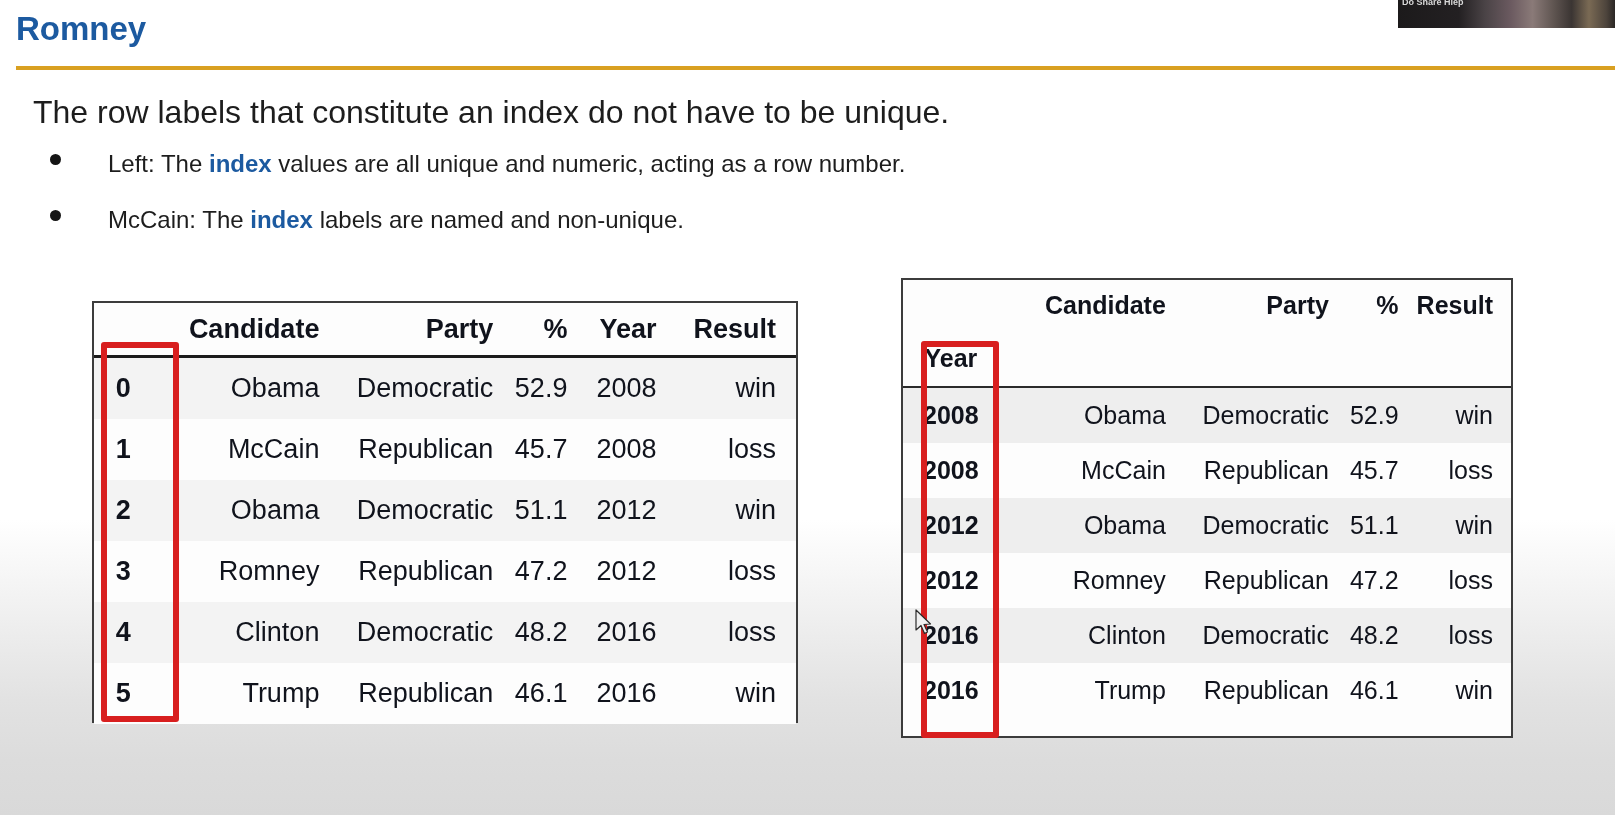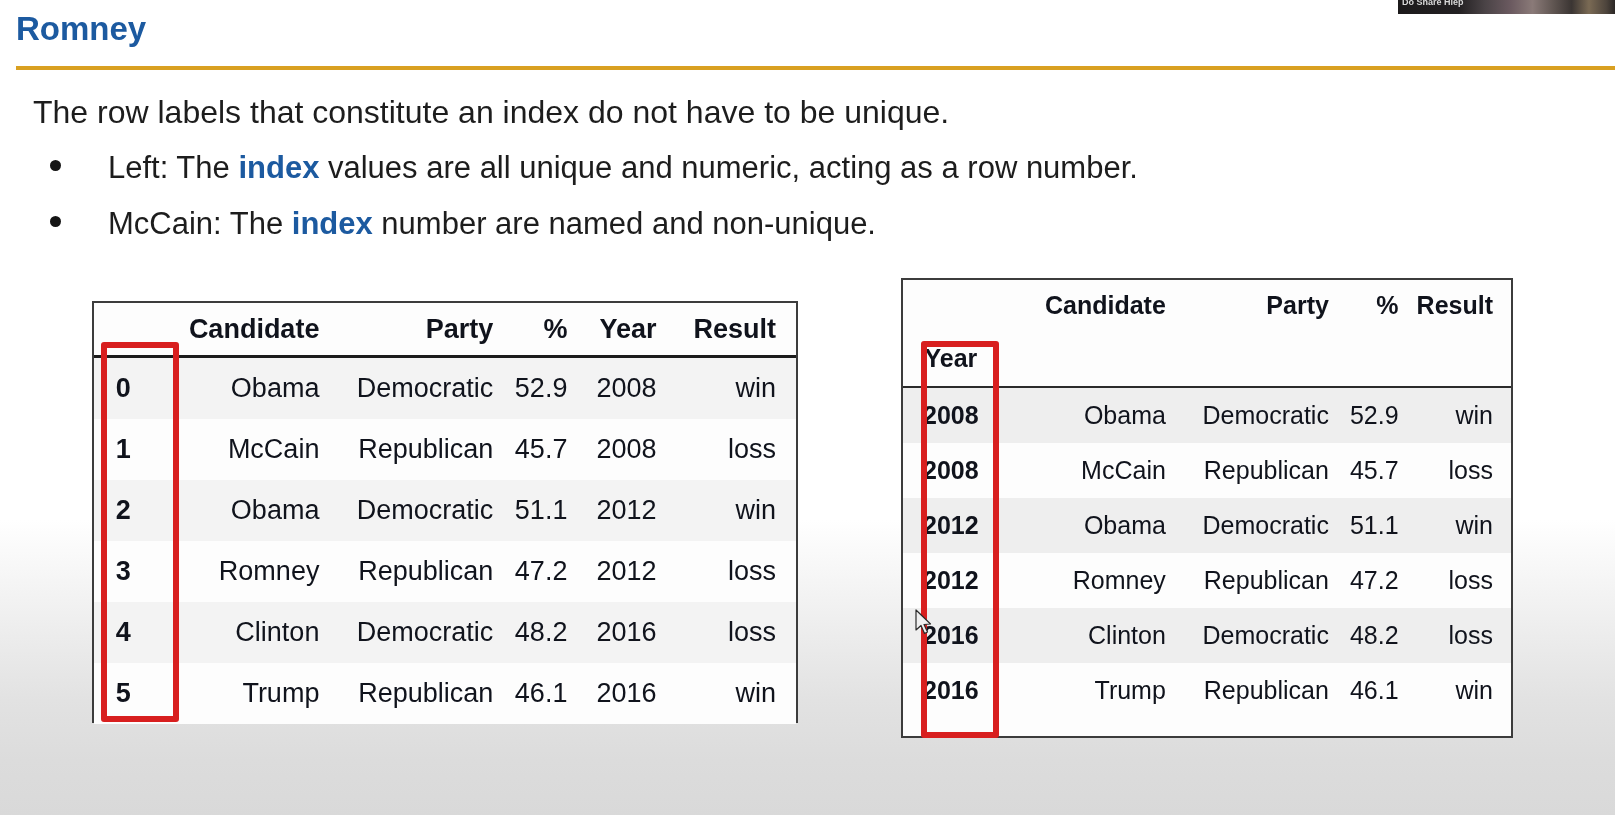--- a/index.html
+++ b/index.html
@@ -17,21 +17,21 @@
         #dcdcdc 760px, #d9d9d9 815px);
     position: relative;
   }
 
   
   .webcam {
     position: absolute;
     top: 0;
     left: 1398px;
     width: 217px;
-    height: 14px;
+    height: 28px;
     background: linear-gradient(to right,
         #1c1a1b 0%, #232022 28%,
         #4a4346 40%, #6b5a60 52%,
         #8a7a78 62%, #5e5450 72%,
         #3b3533 80%, #7a6a54 88%,
         #4d443c 96%, #2b2725 100%);
     overflow: hidden;
   }
   .webcam-label {
     position: absolute;
@@ -72,21 +72,21 @@
     font-size: 32px;
     color: #1d1d1d;
     font-weight: 300;
     white-space: nowrap;
     text-align: right;
   }
   .bullet-row {
     position: absolute;
     display: flex;
     align-items: baseline;
-    font-size: 31px;
+    font-size: 24px;
     color: #1d1d1d;
     white-space: nowrap;
   }
   .bullet-row.b1 { left: 50px; top: 150px; }
   .bullet-row.b2 { left: 50px; top: 206px; }
   .bullet-dot {
     display: inline-block;
     width: 11px;
     height: 11px;
     border-radius: 50%;
@@ -247,21 +247,21 @@
 
 <div class="lead">The row labels that constitute an index do not have to be unique.</div>
 
 <div class="bullet-row b1">
   <span class="bullet-dot"></span>
   <span class="bullet-text"><span>Left: The </span><span class="kw">index</span><span> values are all unique and numeric, acting as a row number.</span></span>
 </div>
 
 <div class="bullet-row b2">
   <span class="bullet-dot"></span>
-  <span class="bullet-text"><span>McCain: The </span><span class="kw">index</span><span> number are named and non-unique.</span></span>
+  <span class="bullet-text"><span>McCain: The </span><span class="kw">index</span><span> labels are named and non-unique.</span></span>
 </div>
 
 <div class="df" id="df-left">
   <table>
     <colgroup>
       <col class="c-idx">
         <col class="c-cand">
         <col class="c-party">
       <col class="c-pct">
         <col class="c-year">

